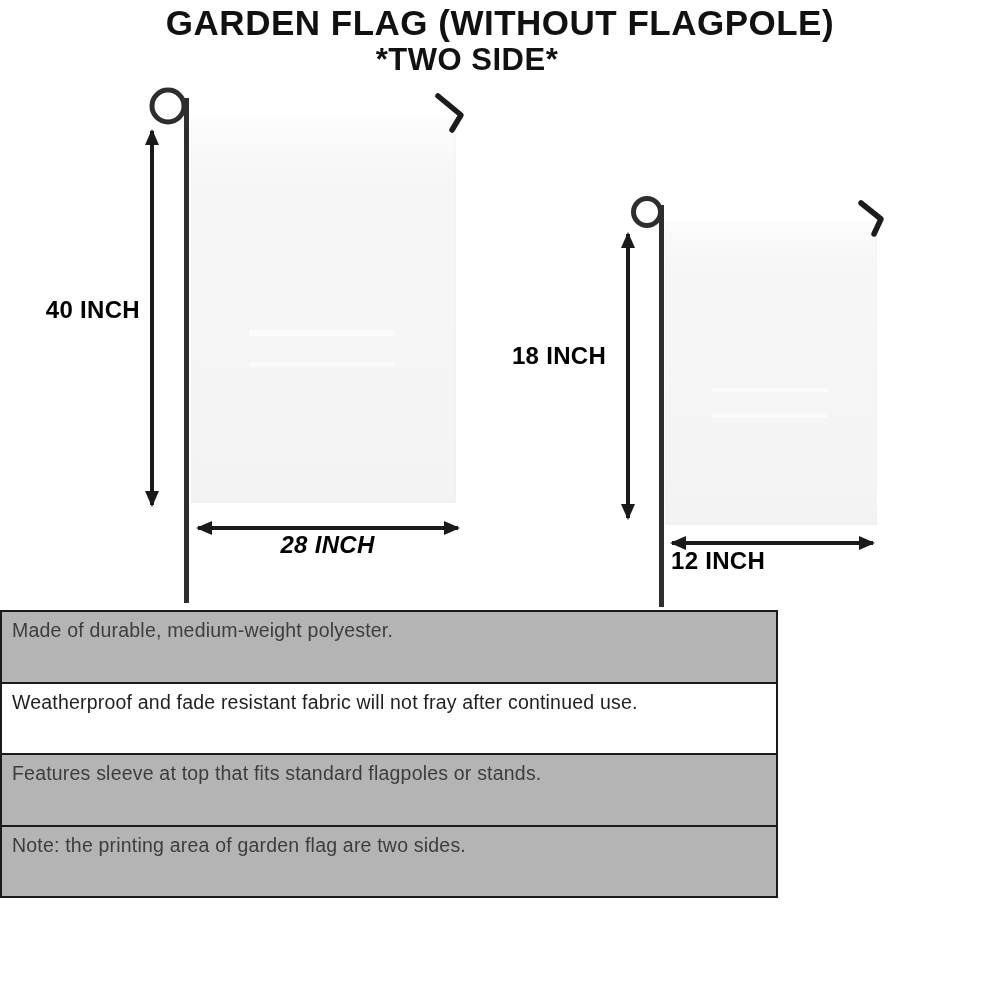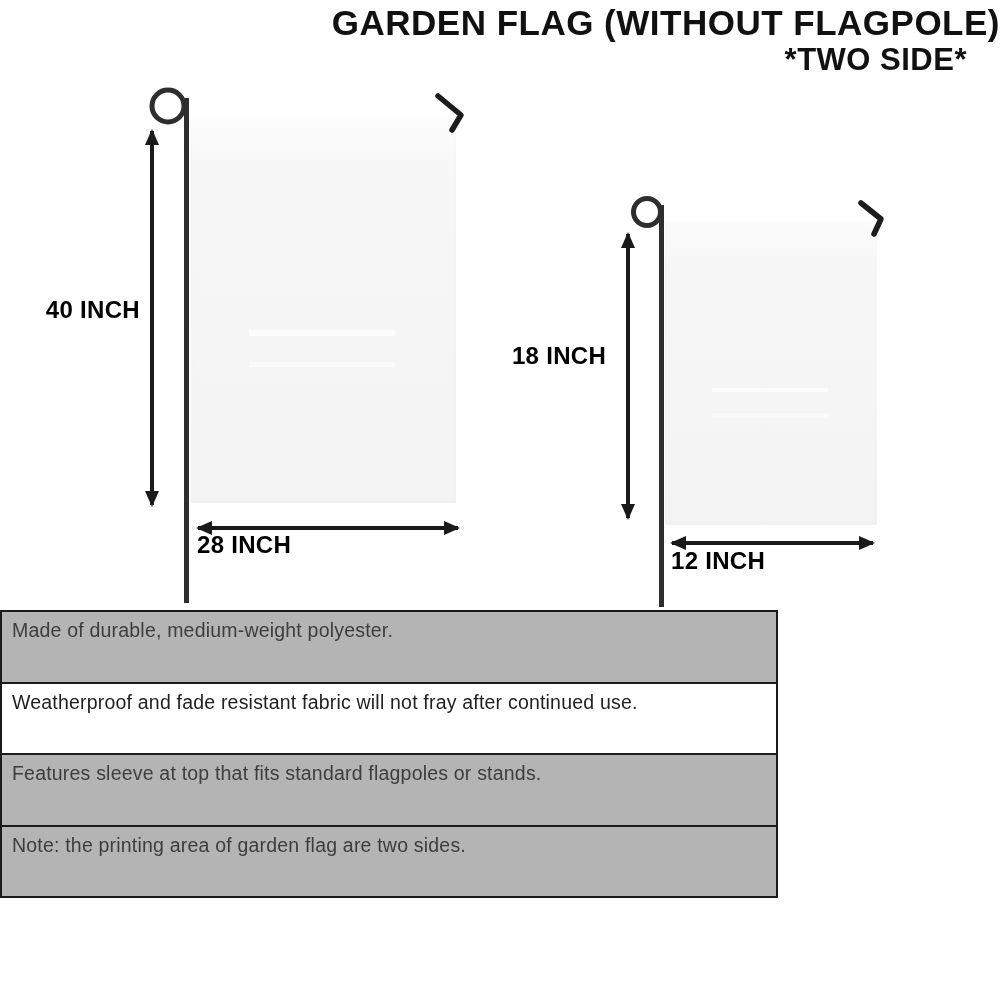--- a/index.html
+++ b/index.html
@@ -1,42 +1,42 @@
 <!DOCTYPE html>
 <html><head>
 <meta charset="utf-8">
 <style>
   html,body{margin:0;padding:0;background:#fff;}
   .canvas{
     position:relative;width:1000px;height:1000px;background:#fff;overflow:hidden;
     font-family:"Liberation Sans","DejaVu Sans",sans-serif;color:#1a1a1a;
   }
   
-  .title{position:absolute;top:4px;left:0;width:100%;text-align:right;line-height:1.1;}
+  .title{position:absolute;top:4px;left:0;width:100%;text-align:center;line-height:1.1;}
   .title-line1{font-size:35px;font-weight:800;letter-spacing:.5px;color:#111;}
   .title-line2{font-size:31px;font-weight:800;letter-spacing:.5px;color:#111;transform:translateX(-33px);}
   
   .flag{
     position:absolute;
     background:linear-gradient(180deg,#fcfcfc 0%,#f6f6f6 16%,#f5f5f5 60%,#f3f3f3 100%);
     box-shadow:inset 0 -2px 4px rgba(0,0,0,0.02);
   }
   .flag::after{ 
     content:"";position:absolute;left:22%;top:55%;width:55%;height:18%;
     background:
       linear-gradient(180deg,rgba(255,255,255,.65) 0 8%,transparent 8% 46%,rgba(255,255,255,.55) 46% 54%,transparent 54%);
   }
   .flag-large{left:191px;top:119px;width:265px;height:384px;}
   .flag-small{left:665px;top:221px;width:212px;height:304px;}
   
   .overlay{position:absolute;left:0;top:0;width:1000px;height:1000px;}
   
   .dim{position:absolute;font-weight:700;font-size:24px;color:#000000;letter-spacing:.3px;}
   .dim-40{left:30px;top:296px;width:110px;text-align:right;}
-  .dim-28{left:197px;top:531px;width:261px;}
+  .dim-28{left:197px;top:531px;width:261px;text-align:center;font-style:italic;}
   .dim-18{left:505px;top:342px;width:108px;text-align:center;}
   .dim-12{left:671px;top:547px;width:203px;text-align:left;}
   
   .features{
     position:absolute;left:0;top:610px;width:778px;height:288px;
     box-sizing:border-box;border:2px solid #1b1b1b;
     display:flex;flex-direction:column;
   }
   .feature-row{flex:1;box-sizing:border-box;padding:7px 23px 0 10px;font-size:19.5px;letter-spacing:.2px;}
   .feature-row + .feature-row{border-top:2px solid #1b1b1b;}

